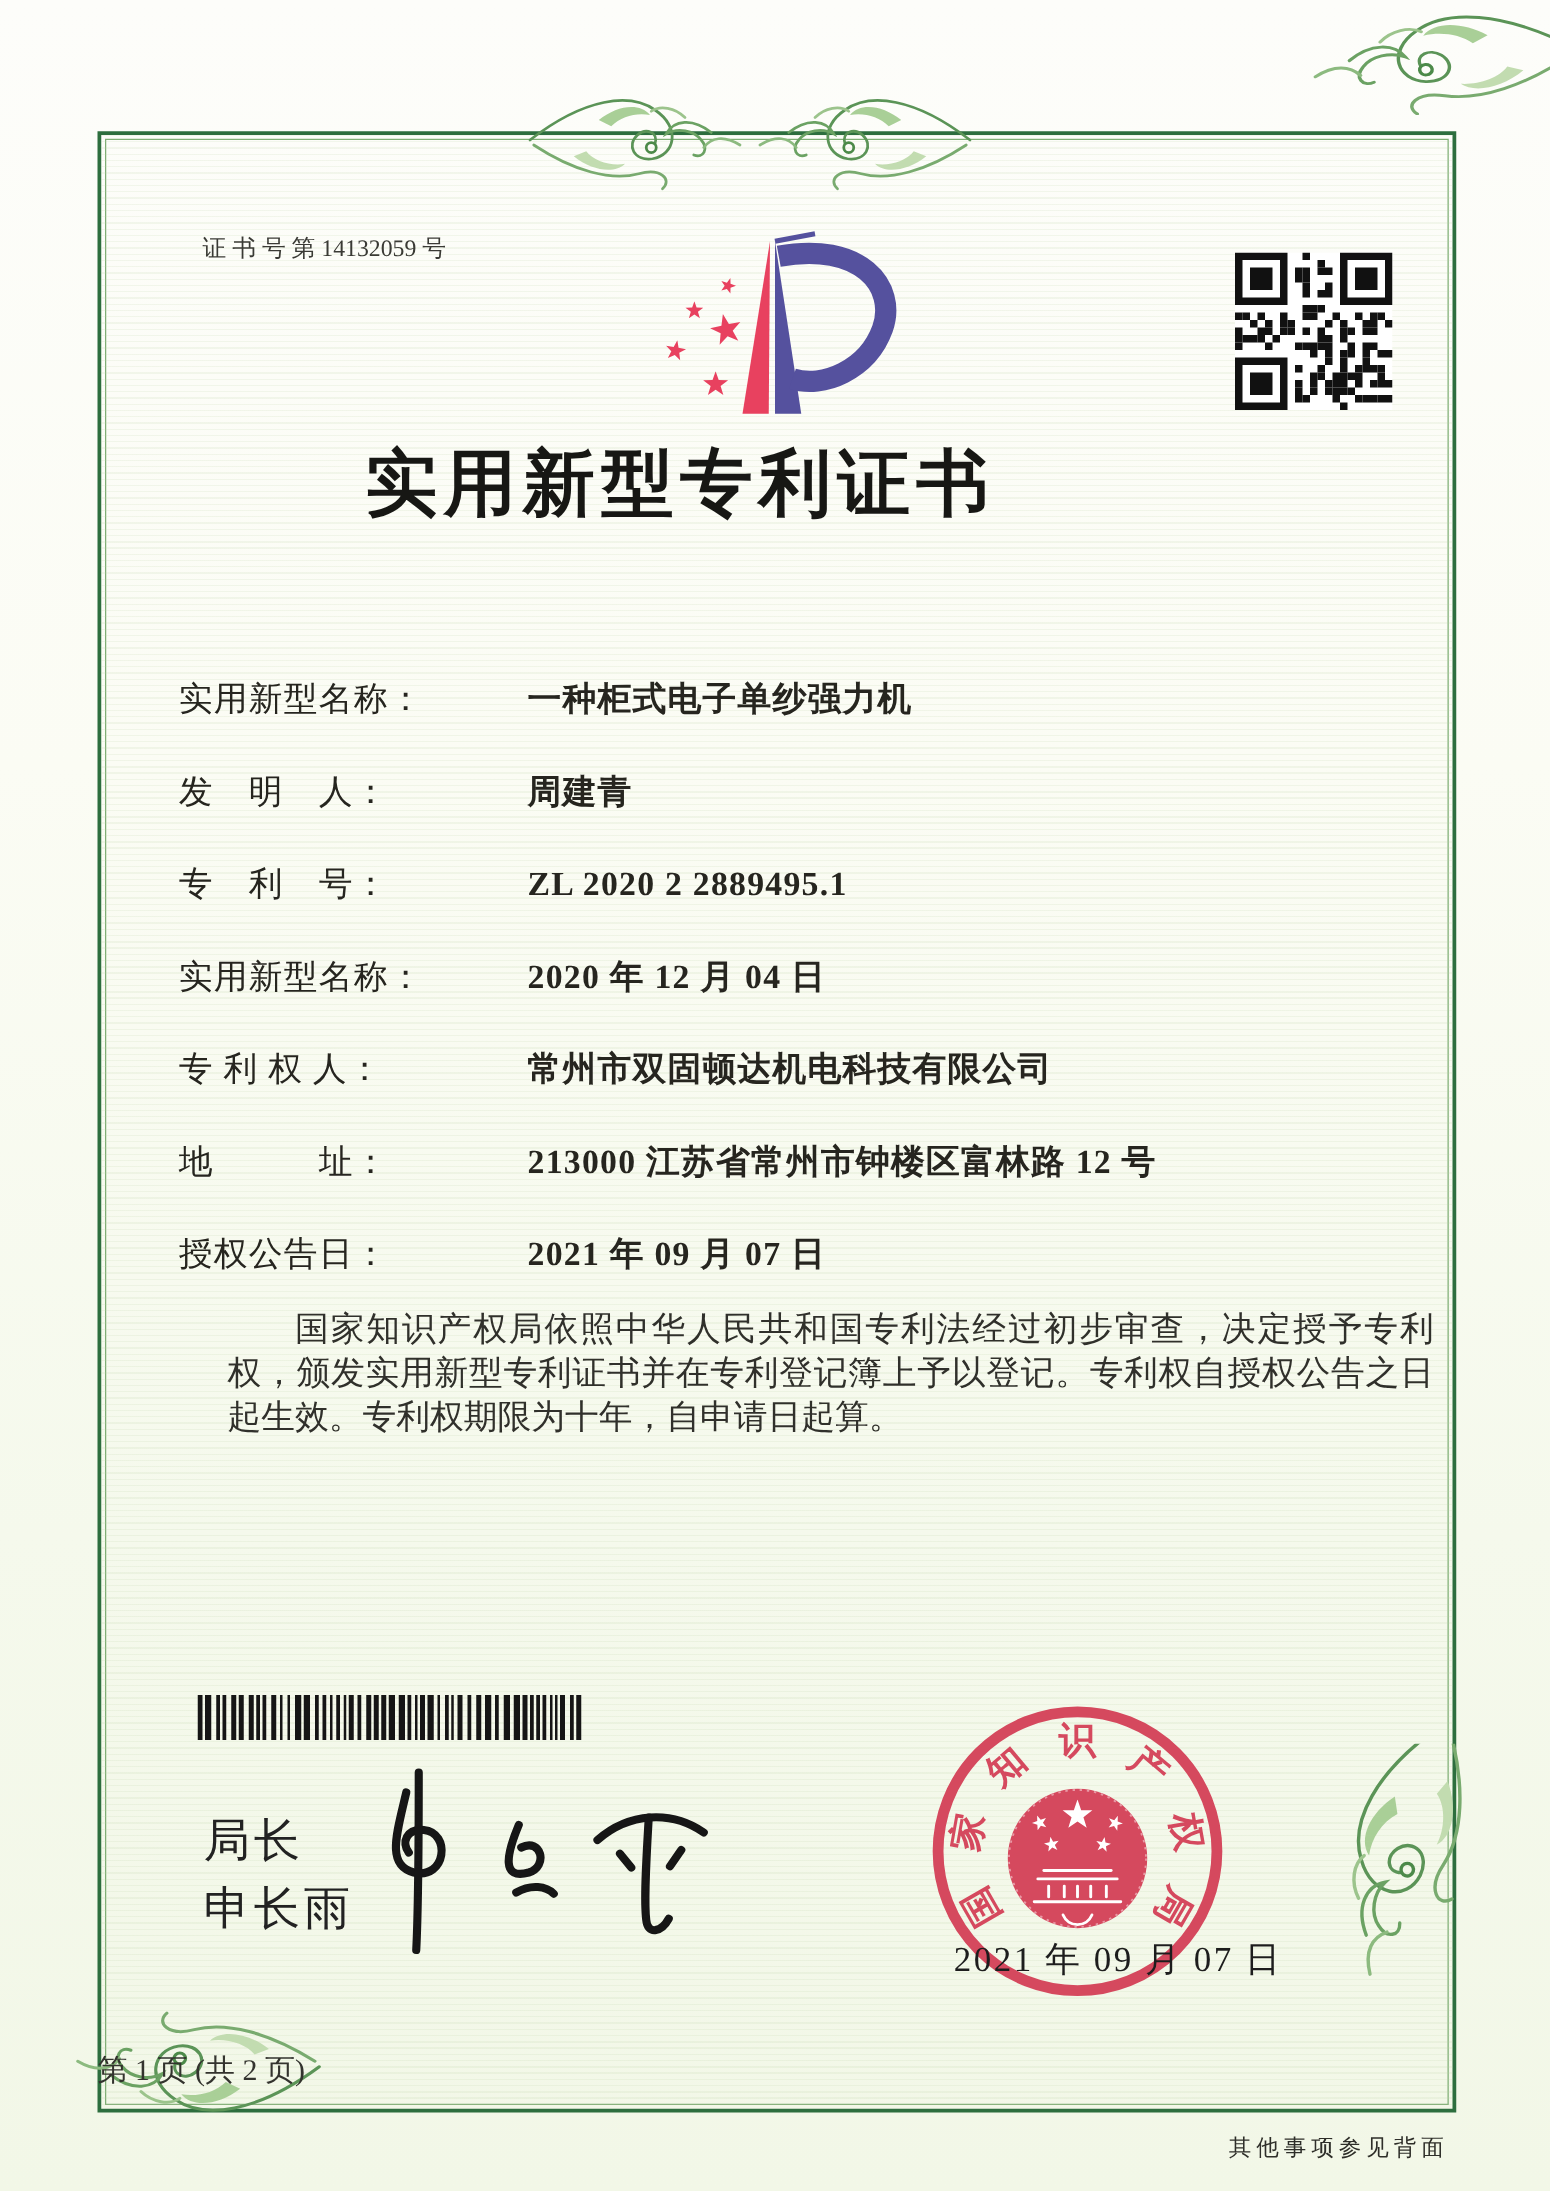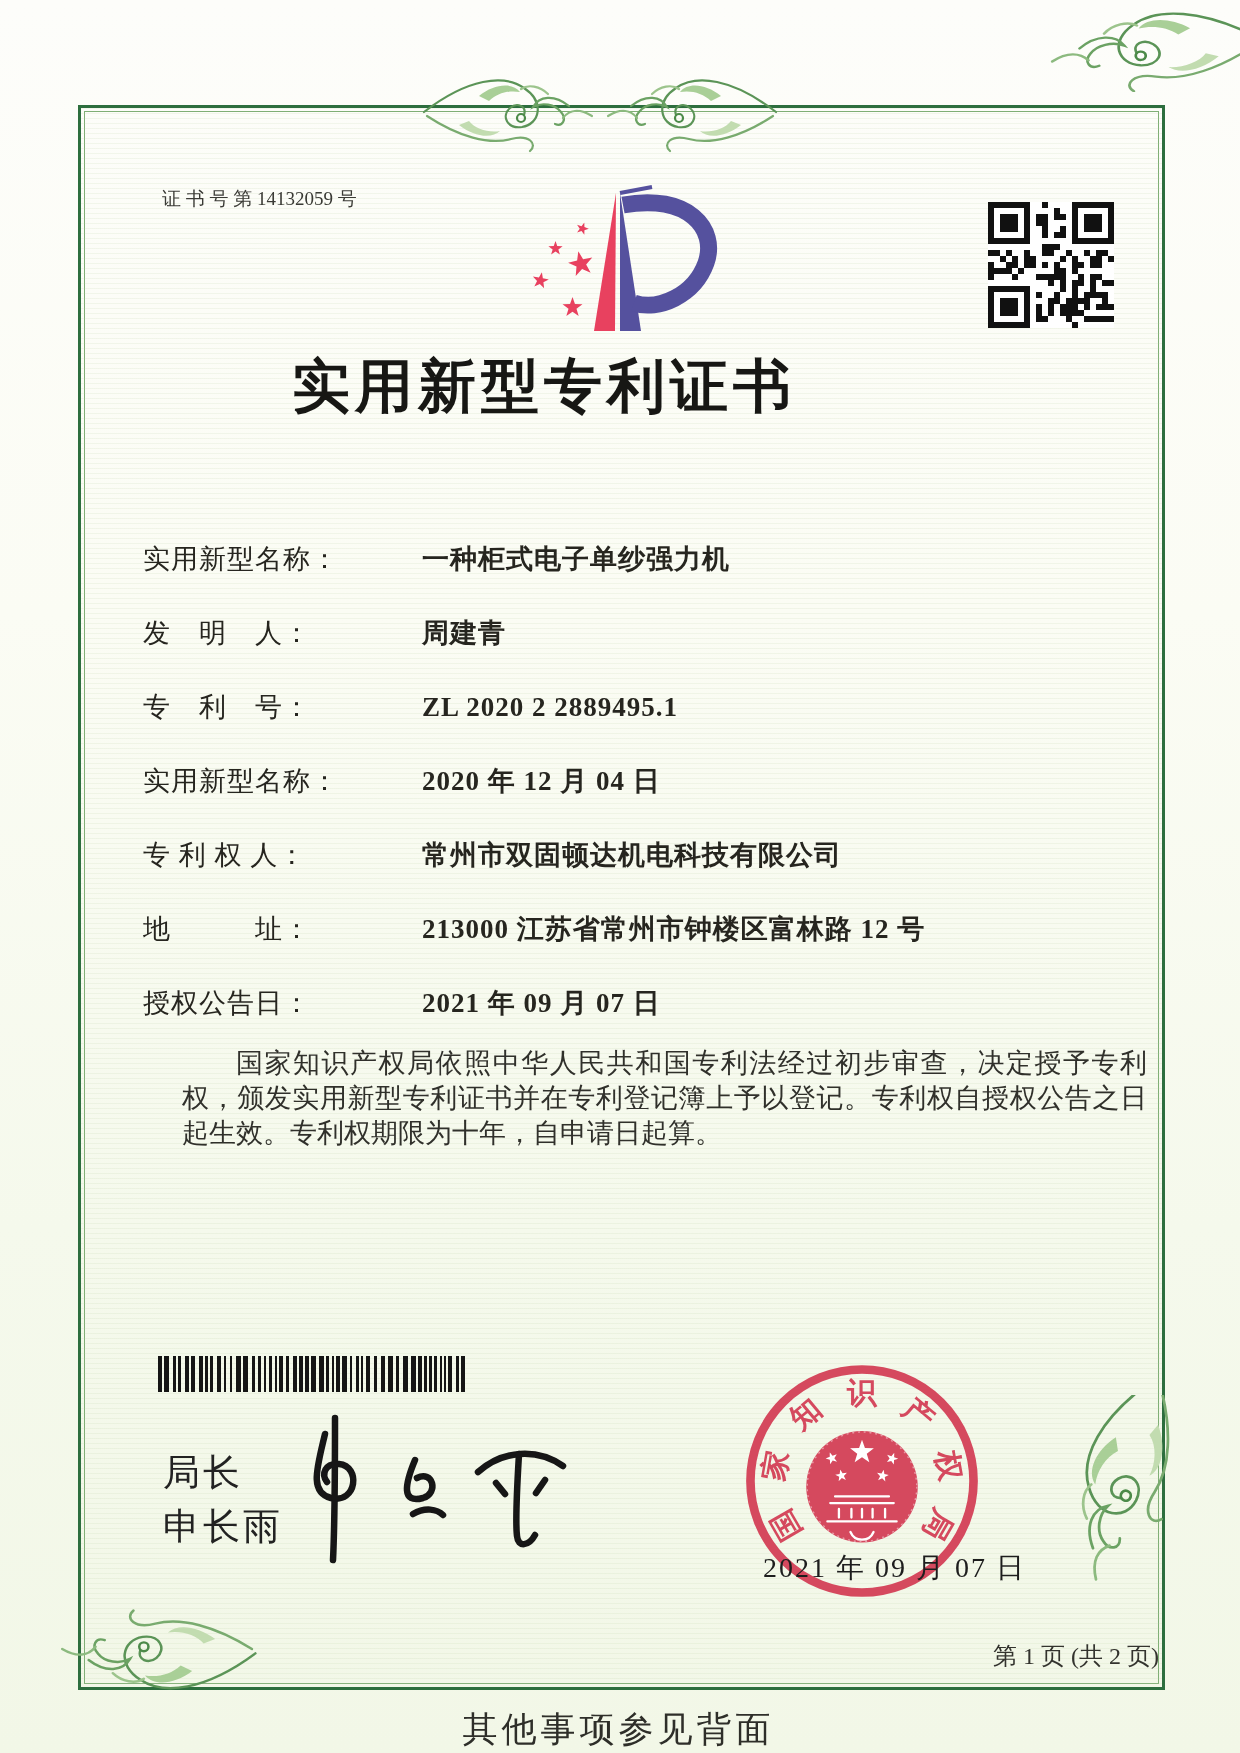--- a/index.html
+++ b/index.html
@@ -17,22 +17,22 @@
   .row{position:absolute;left:143px;width:980px;height:34px;font-size:27px;white-space:nowrap;}
   .row .lbl{display:inline-block;width:279px;letter-spacing:1px;}
   .row .val{letter-spacing:1px;font-weight:bold;}
   .pair2{position:absolute;left:422px;top:0;}
   .pair2 .lbl2{letter-spacing:1px;}
   .body-text{position:absolute;left:143px;top:1046px;width:965px;font-size:27px;line-height:35px;
     text-align:justify;color:#30302b;margin-left:39px;}
   .body-text p{margin:0;text-indent:2em;}
   .signer{position:absolute;left:163px;font-size:37px;letter-spacing:3px;color:#222;}
   .seal-date{position:absolute;left:763px;top:1549px;font-size:28px;letter-spacing:2px;color:#1d1d1d;z-index:6;}
-  .page-footer{position:absolute;left:78px;top:1640px;width:1081px;text-align:right;font-size:24px;color:#33332e;}
-  .back-note{position:absolute;left:78px;top:1706px;width:1081px;text-align:center;font-size:35px;letter-spacing:4px;color:#2e2e29;}
+  .page-footer{position:absolute;left:78px;top:1640px;width:1081px;text-align:left;font-size:24px;color:#33332e;}
+  .back-note{position:absolute;left:78px;top:1706px;width:1081px;text-align:right;font-size:18px;letter-spacing:4px;color:#2e2e29;}
   svg{display:block;}
   .abs{position:absolute;}
 </style>
 </head>
 <body>
 
 <div class="page">
 
   <svg width="0" height="0" style="position:absolute" aria-hidden="true">
     <defs>

